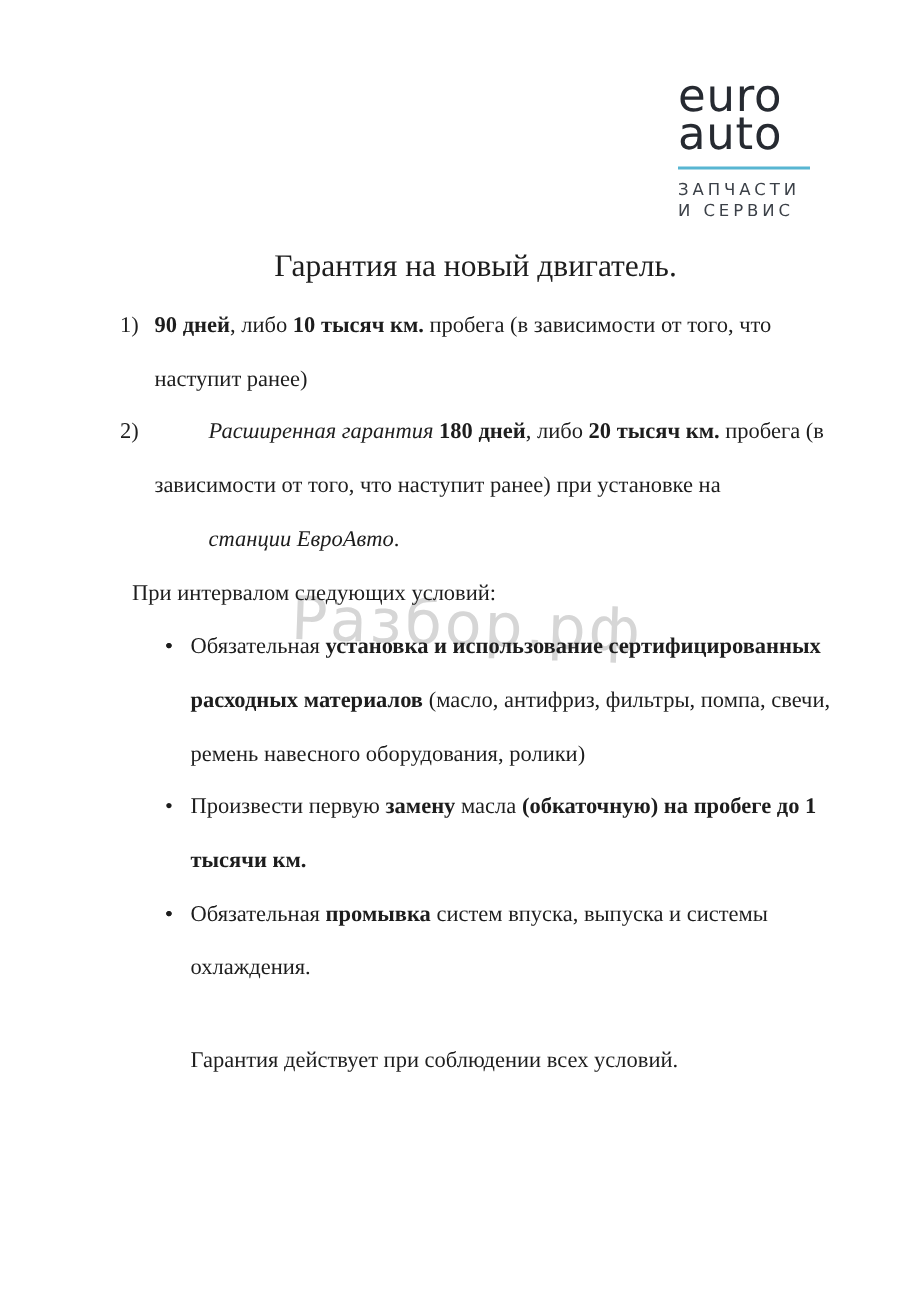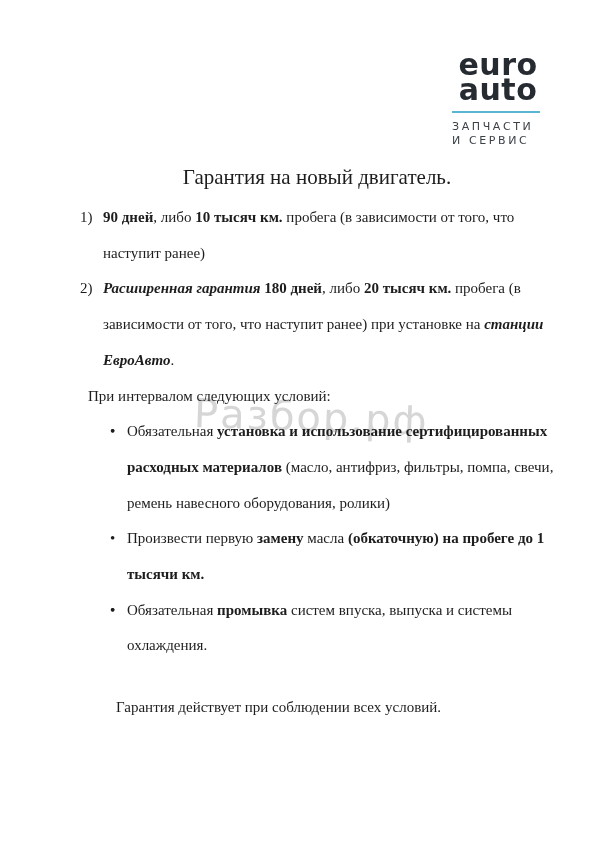--- a/index.html
+++ b/index.html
@@ -5,45 +5,45 @@
   * { margin:0; padding:0; box-sizing:border-box; }
   html,body { background:#ffffff; }
   .page {
     position:relative; width:607px; height:861px; background:#ffffff;
     font-family:"Liberation Serif", serif; font-size:15px; color:#1d1d1d;
     overflow:hidden;
   }
   
   .logo { position:absolute; top:52px; left:452px; width:92px; z-index:2; }
   .logo-word {
-    font-family:"DejaVu Sans", sans-serif; font-weight:bold;
-    font-size:30px; line-height:25px; letter-spacing:0.5px; color:#262a31;text-align:center;
+    font-family:"DejaVu Sans", sans-serif; font-weight:normal;
+    font-size:30px; line-height:25px; letter-spacing:0.5px; color:#262a31;
   }
   .logo-rule { height:2px; width:88px; background:#58b6d2; margin:9px 0 7px; }
   .logo-tagline {
     font-family:"DejaVu Sans", sans-serif; font-size:11px; line-height:14px;
     letter-spacing:2.6px; color:#3c4148;
   }
   
   .watermark {
     position:absolute; left:194px; top:394px; z-index:0;
     font-family:"DejaVu Sans", sans-serif; font-size:40px; letter-spacing:2px;
     color:#d6d6d6; transform:rotate(2deg); white-space:nowrap; user-select:none;
   }
   
   .content { position:absolute; left:80px; top:160px; width:474px; line-height:35.7px; z-index:1; }
   .title { font-size:21px; font-weight:400; text-align:center; line-height:35px; margin-bottom:5px; }
   .num-item { position:relative; padding-left:23px; }
   .num-item .marker { position:absolute; left:0; top:0; }
   .intro { margin-left:8px; }
   .bullet-item { position:relative; padding-left:47px; }
   .bullet-item .dot { position:absolute; left:30px; top:0; }
-  .footer-note { margin-left:36px; margin-top:26px; }
+  .footer-note { margin-left:47px; margin-top:26px; }
   .b  { font-weight:bold;text-align:center; }
-  .bi { font-weight:bold; font-style:italic; }
+  .bi { font-weight:normal; font-style:italic;margin-left:36px; }
 </style>
 </head>
 <body>
 
 <div class="page">
 
   <div class="watermark">Разбор.рф</div>
 
   <div class="logo">
     <div class="logo-word">

